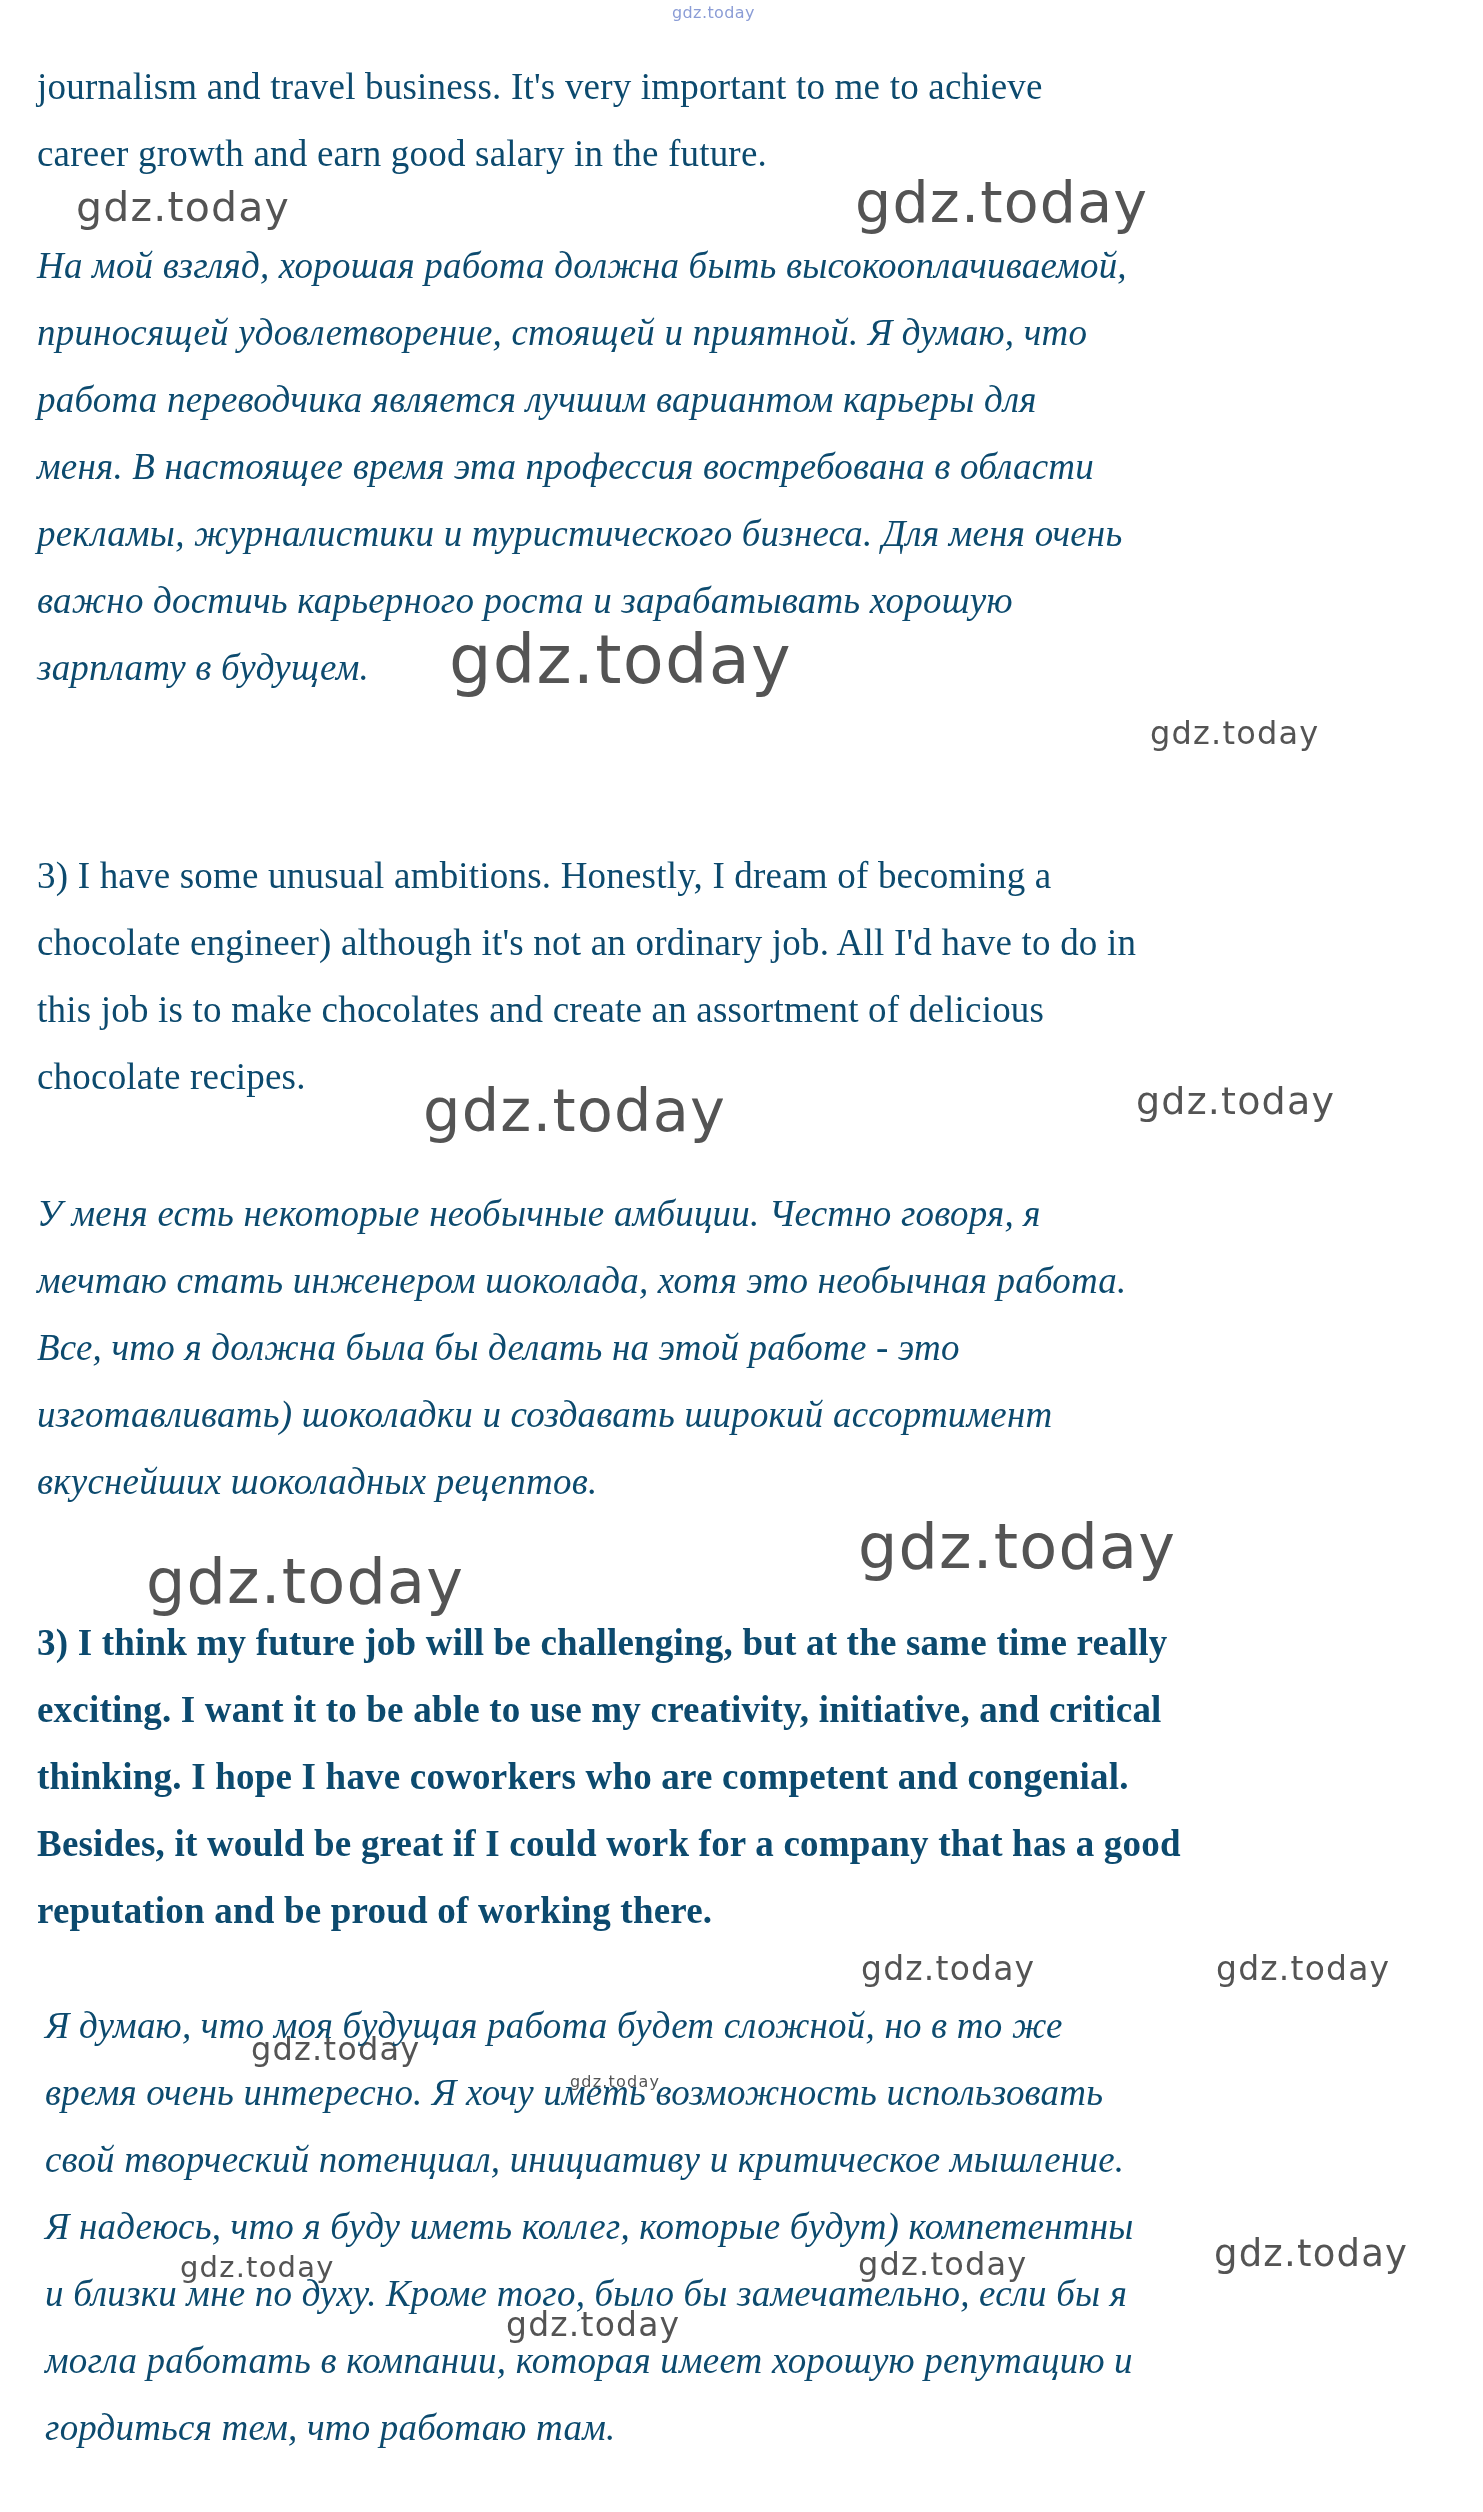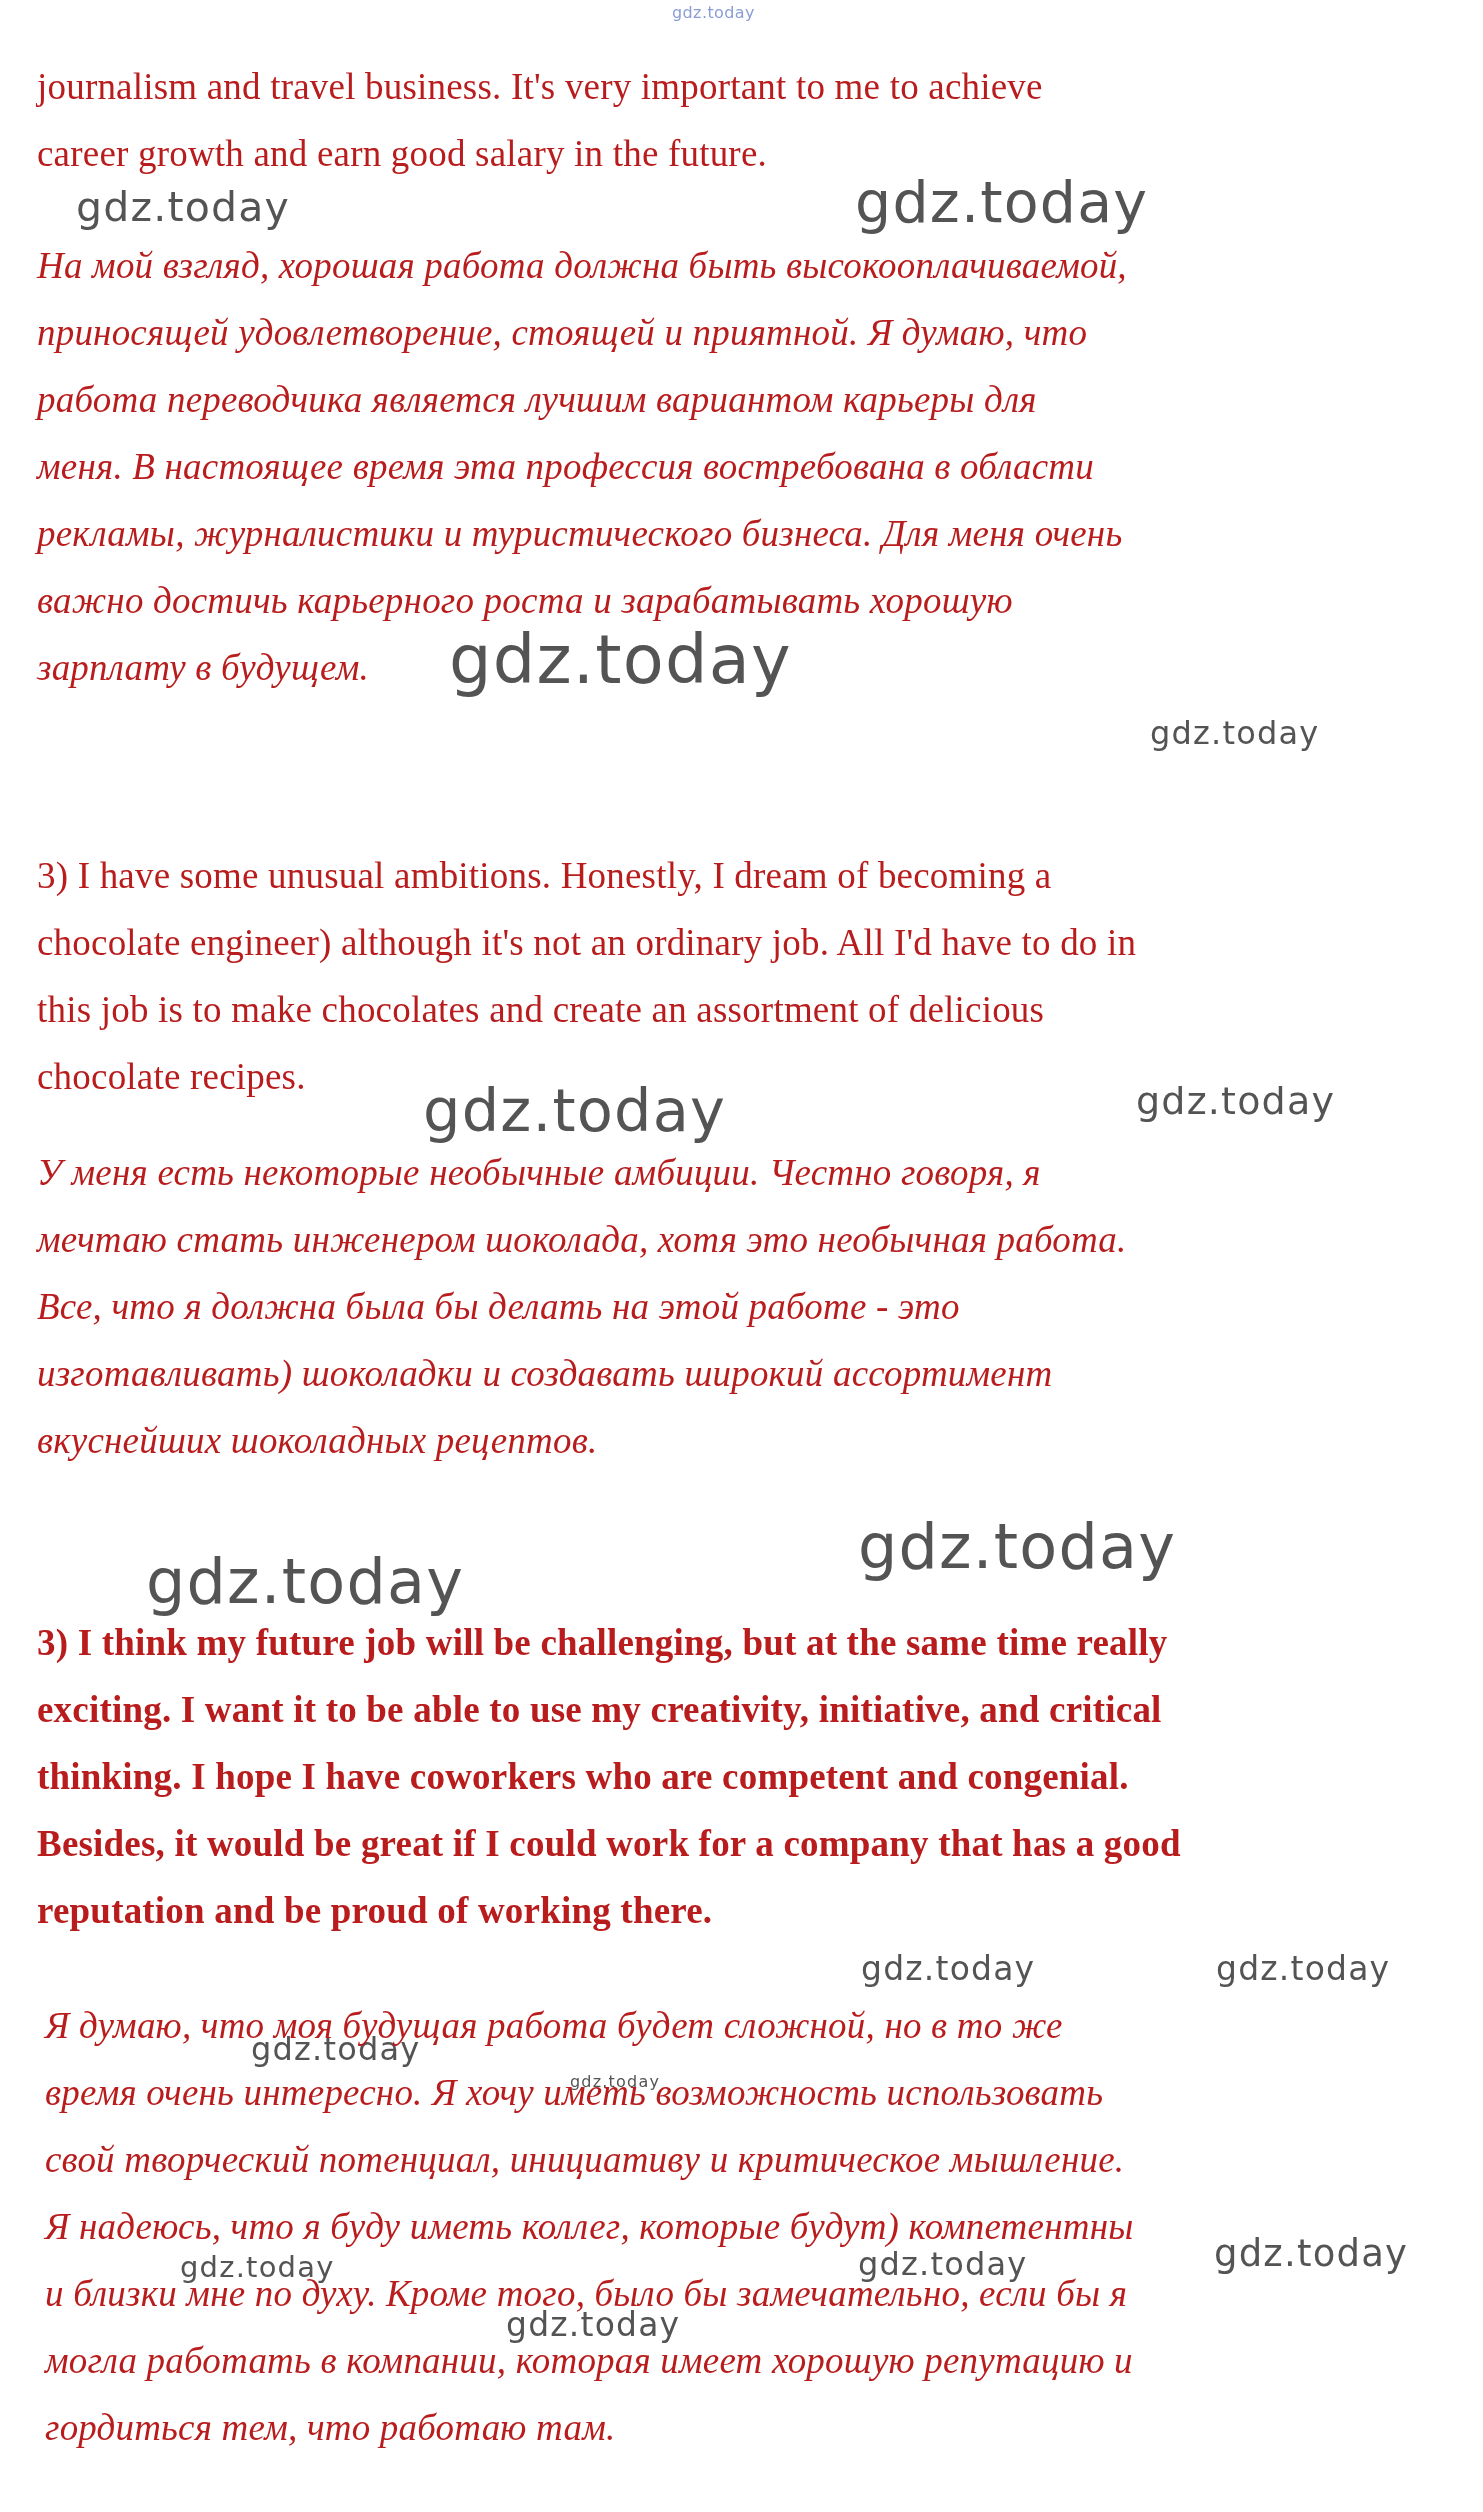--- a/index.html
+++ b/index.html
@@ -11,21 +11,21 @@
     overflow: hidden;
   }
   .para {
     position: absolute;
     left: 37px;
     width: 1432px;
     white-space: pre;
     font-family: "Liberation Serif", serif;
     font-size: 37px;
     line-height: 67px;
-    color: #b91c1c;
+    color: #0c4a6e;
     letter-spacing: 0.2px;
   }
   .para.ru {
     font-style: italic;
     font-size: 37px;
   }
   .wm {
     position: absolute;
     font-family: "DejaVu Sans", sans-serif;
     color: #545454;
@@ -64,21 +64,21 @@
 меня. В настоящее время эта профессия востребована в области
 рекламы, журналистики и туристического бизнеса. Для меня очень
 важно достичь карьерного роста и зарабатывать хорошую
 зарплату в будущем.</p>
 
 <p class="para en" style="top:842px;">3) I have some unusual ambitions. Honestly, I dream of becoming a
 chocolate engineer) although it's not an ordinary job. All I'd have to do in
 this job is to make chocolates and create an assortment of delicious
 chocolate recipes.</p>
 
-<p class="para ru" style="top:1139px;">У меня есть некоторые необычные амбиции. Честно говоря, я
+<p class="para ru" style="top:1180px;">У меня есть некоторые необычные амбиции. Честно говоря, я
 мечтаю стать инженером шоколада, хотя это необычная работа.
 Все, что я должна была бы делать на этой работе - это
 изготавливать) шоколадки и создавать широкий ассортимент
 вкуснейших шоколадных рецептов.</p>
 
 <p class="para en" style="top:1609px;font-weight:bold;">3) I think my future job will be challenging, but at the same time really
 exciting. I want it to be able to use my creativity, initiative, and critical
 thinking. I hope I have coworkers who are competent and congenial.
 Besides, it would be great if I could work for a company that has a good
 reputation and be proud of working there.</p>

